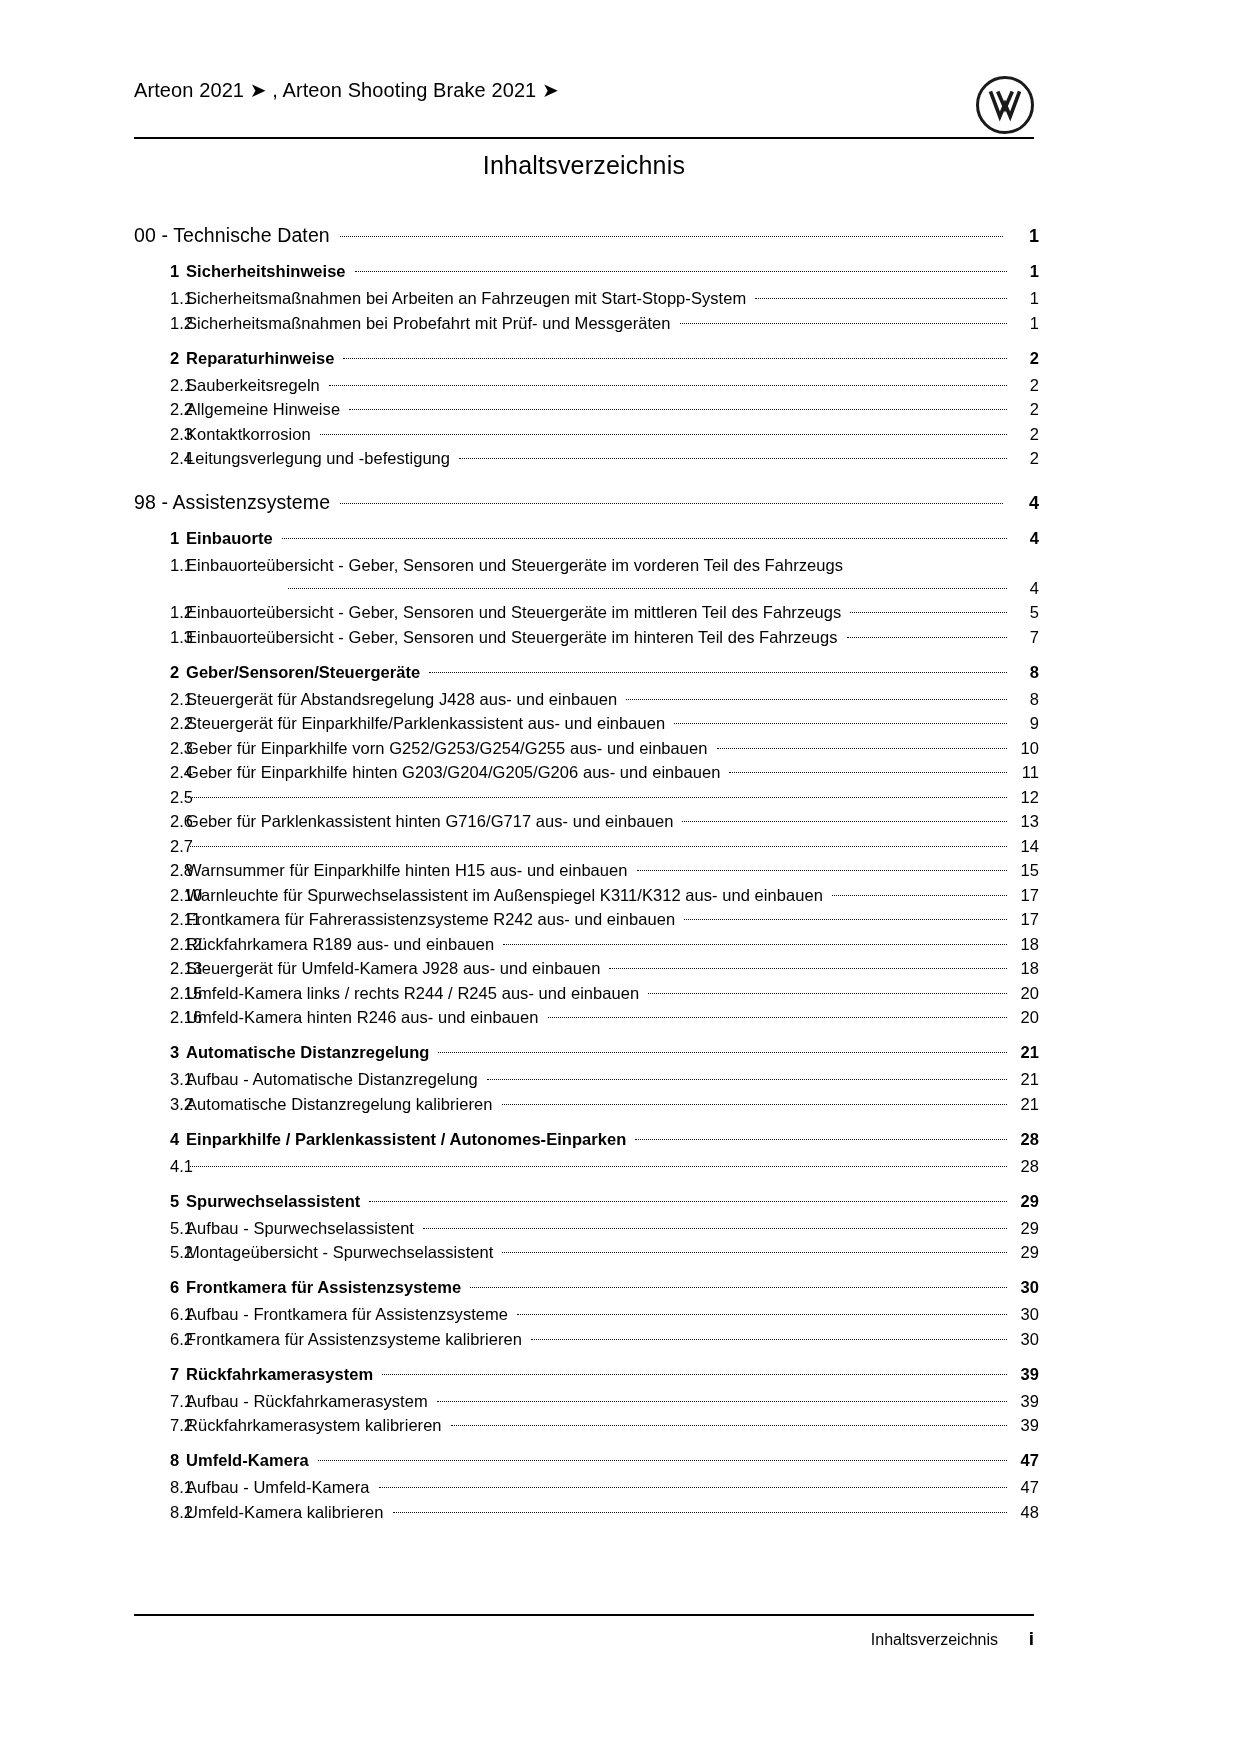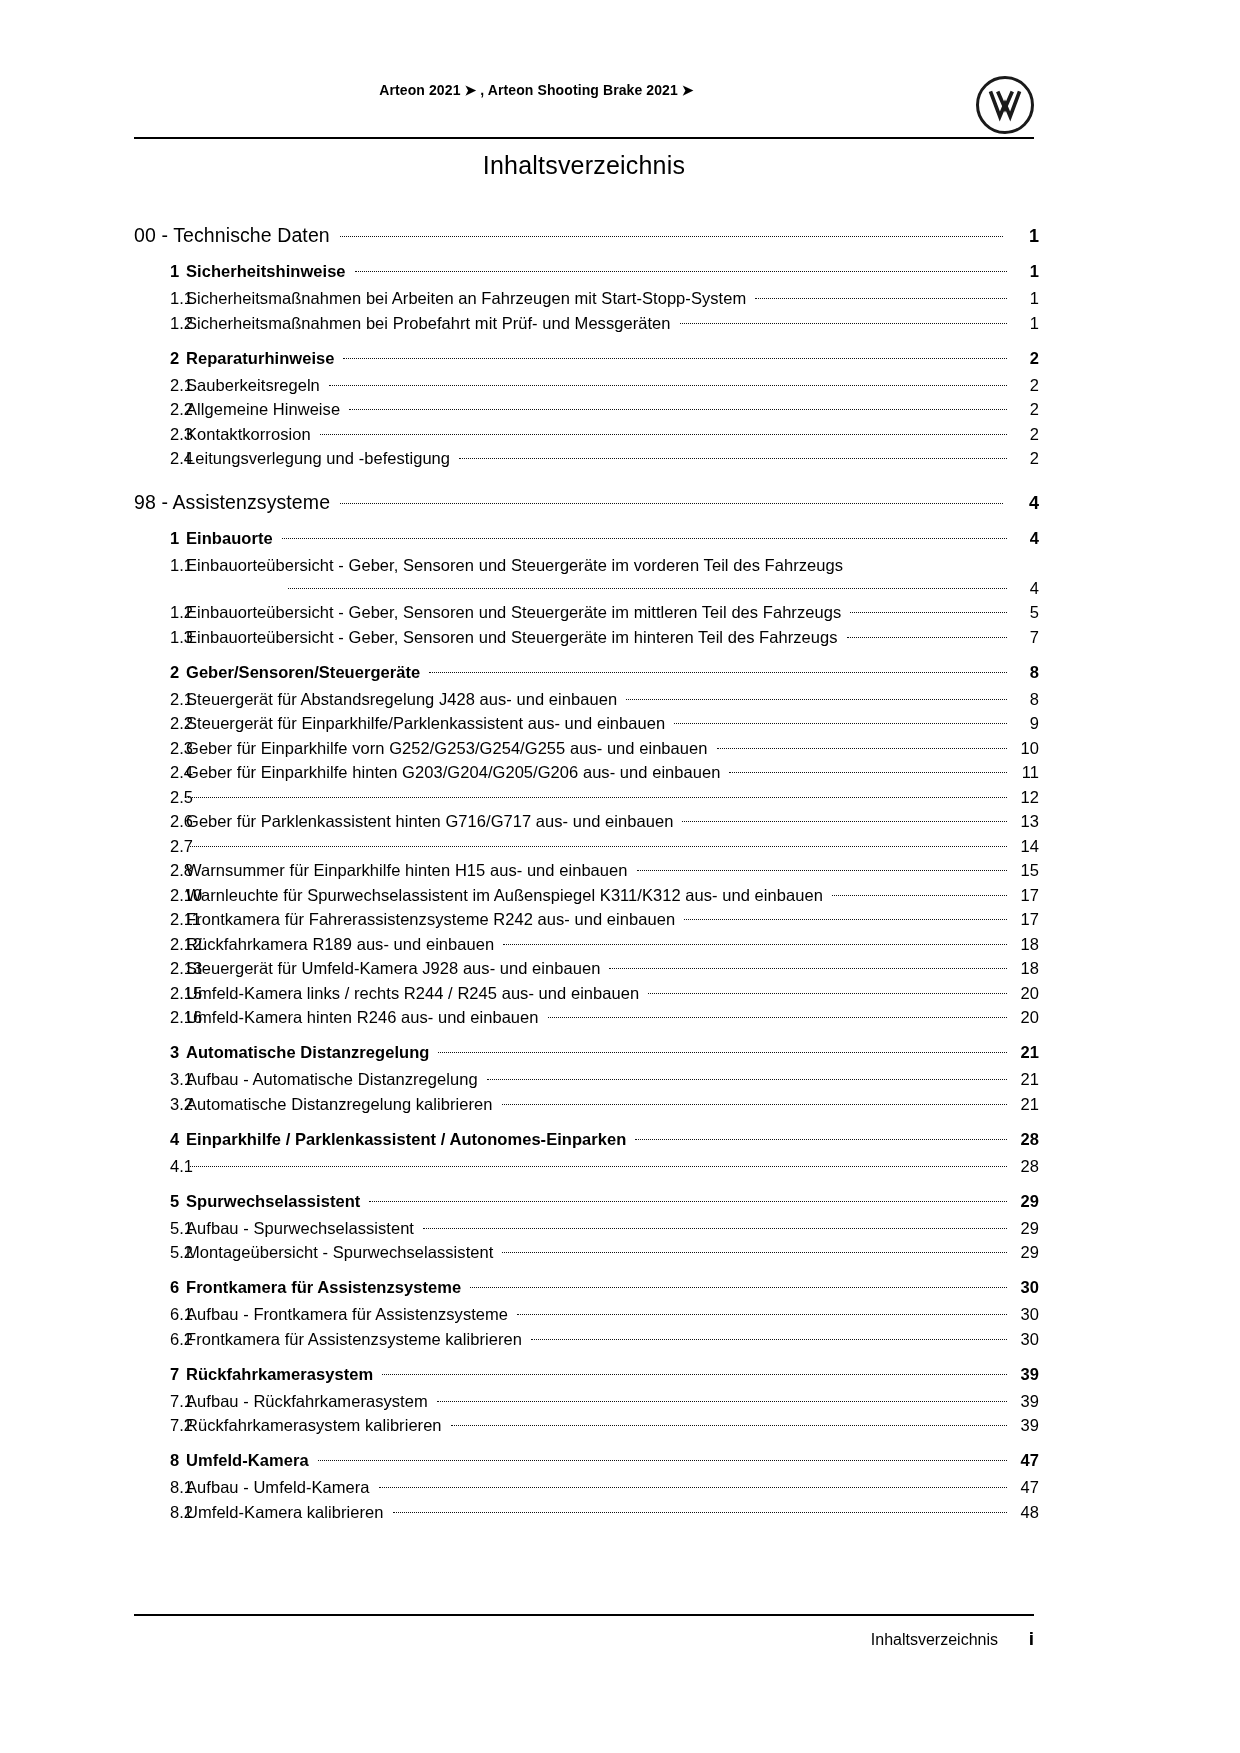--- a/index.html
+++ b/index.html
@@ -25,24 +25,24 @@
   }
 
   
   .header {
     position: absolute;
     left: 134px;
     top: 78px;
     width: 900px;
   }
   .header-text {
-    text-align: center;
-    font-size: 14px;
+    text-align: left;
+    font-size: 20px;
     line-height: 25px;
-    font-weight: bold;
+    font-weight: normal;
     letter-spacing: 0.1px;
     padding-right: 95px;
   }
   .header-line1, .header-line2 { display: block; white-space: nowrap; }
   .vw-logo {
     position: absolute;
     right: 0;
     top: -2px;
     width: 58px;
     height: 58px;

